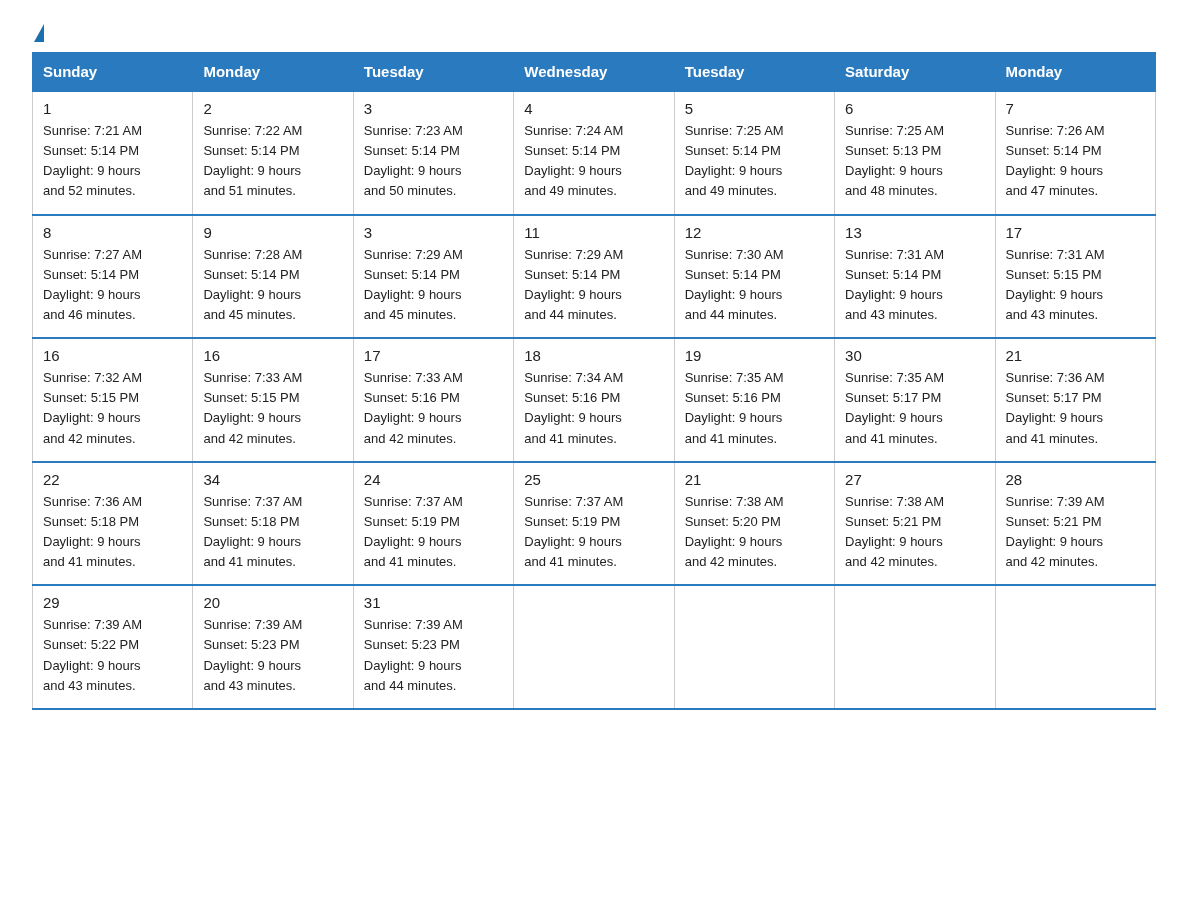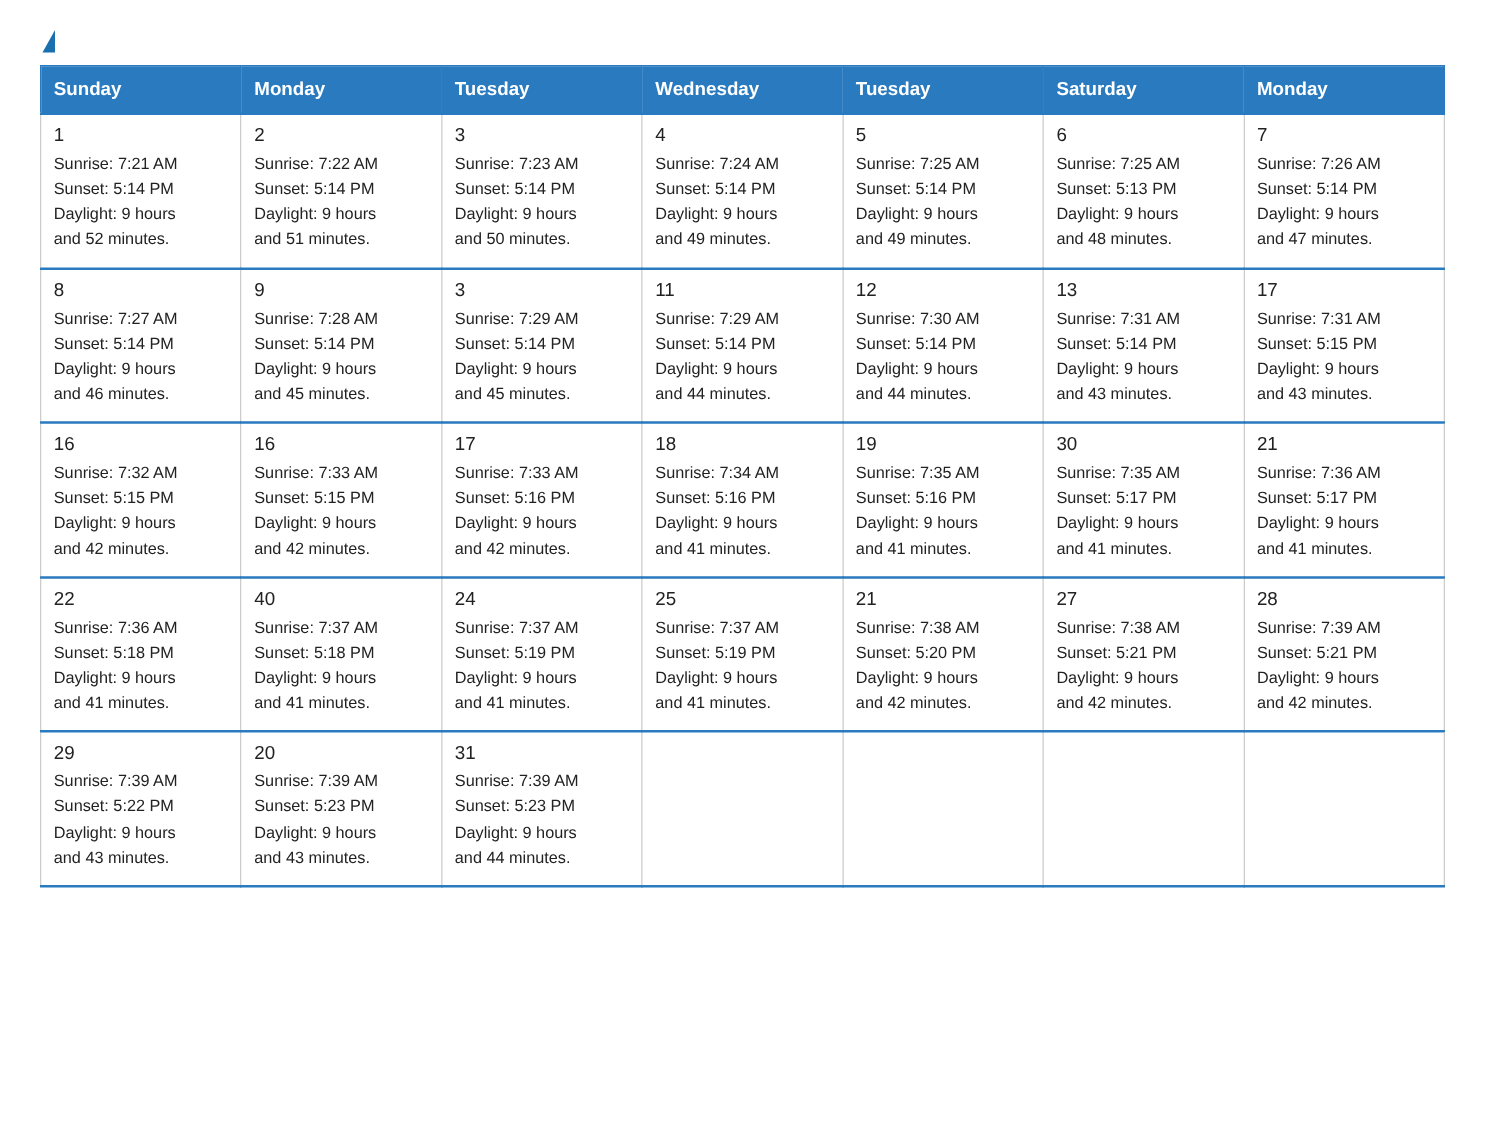--- a/index.html
+++ b/index.html
@@ -216,21 +216,21 @@
           <span class="day-num">21</span>
           <div class="day-info">Sunrise: 7:36 AM<br>Sunset: 5:17 PM<br>Daylight: 9 hours<br>and 41 minutes.</div>
         </td>
       </tr>
       <tr>
         <td>
           <span class="day-num">22</span>
           <div class="day-info">Sunrise: 7:36 AM<br>Sunset: 5:18 PM<br>Daylight: 9 hours<br>and 41 minutes.</div>
         </td>
         <td>
-          <span class="day-num">40</span>
+          <span class="day-num">34</span>
           <div class="day-info">Sunrise: 7:37 AM<br>Sunset: 5:18 PM<br>Daylight: 9 hours<br>and 41 minutes.</div>
         </td>
         <td>
           <span class="day-num">24</span>
           <div class="day-info">Sunrise: 7:37 AM<br>Sunset: 5:19 PM<br>Daylight: 9 hours<br>and 41 minutes.</div>
         </td>
         <td>
           <span class="day-num">25</span>
           <div class="day-info">Sunrise: 7:37 AM<br>Sunset: 5:19 PM<br>Daylight: 9 hours<br>and 41 minutes.</div>
         </td>

